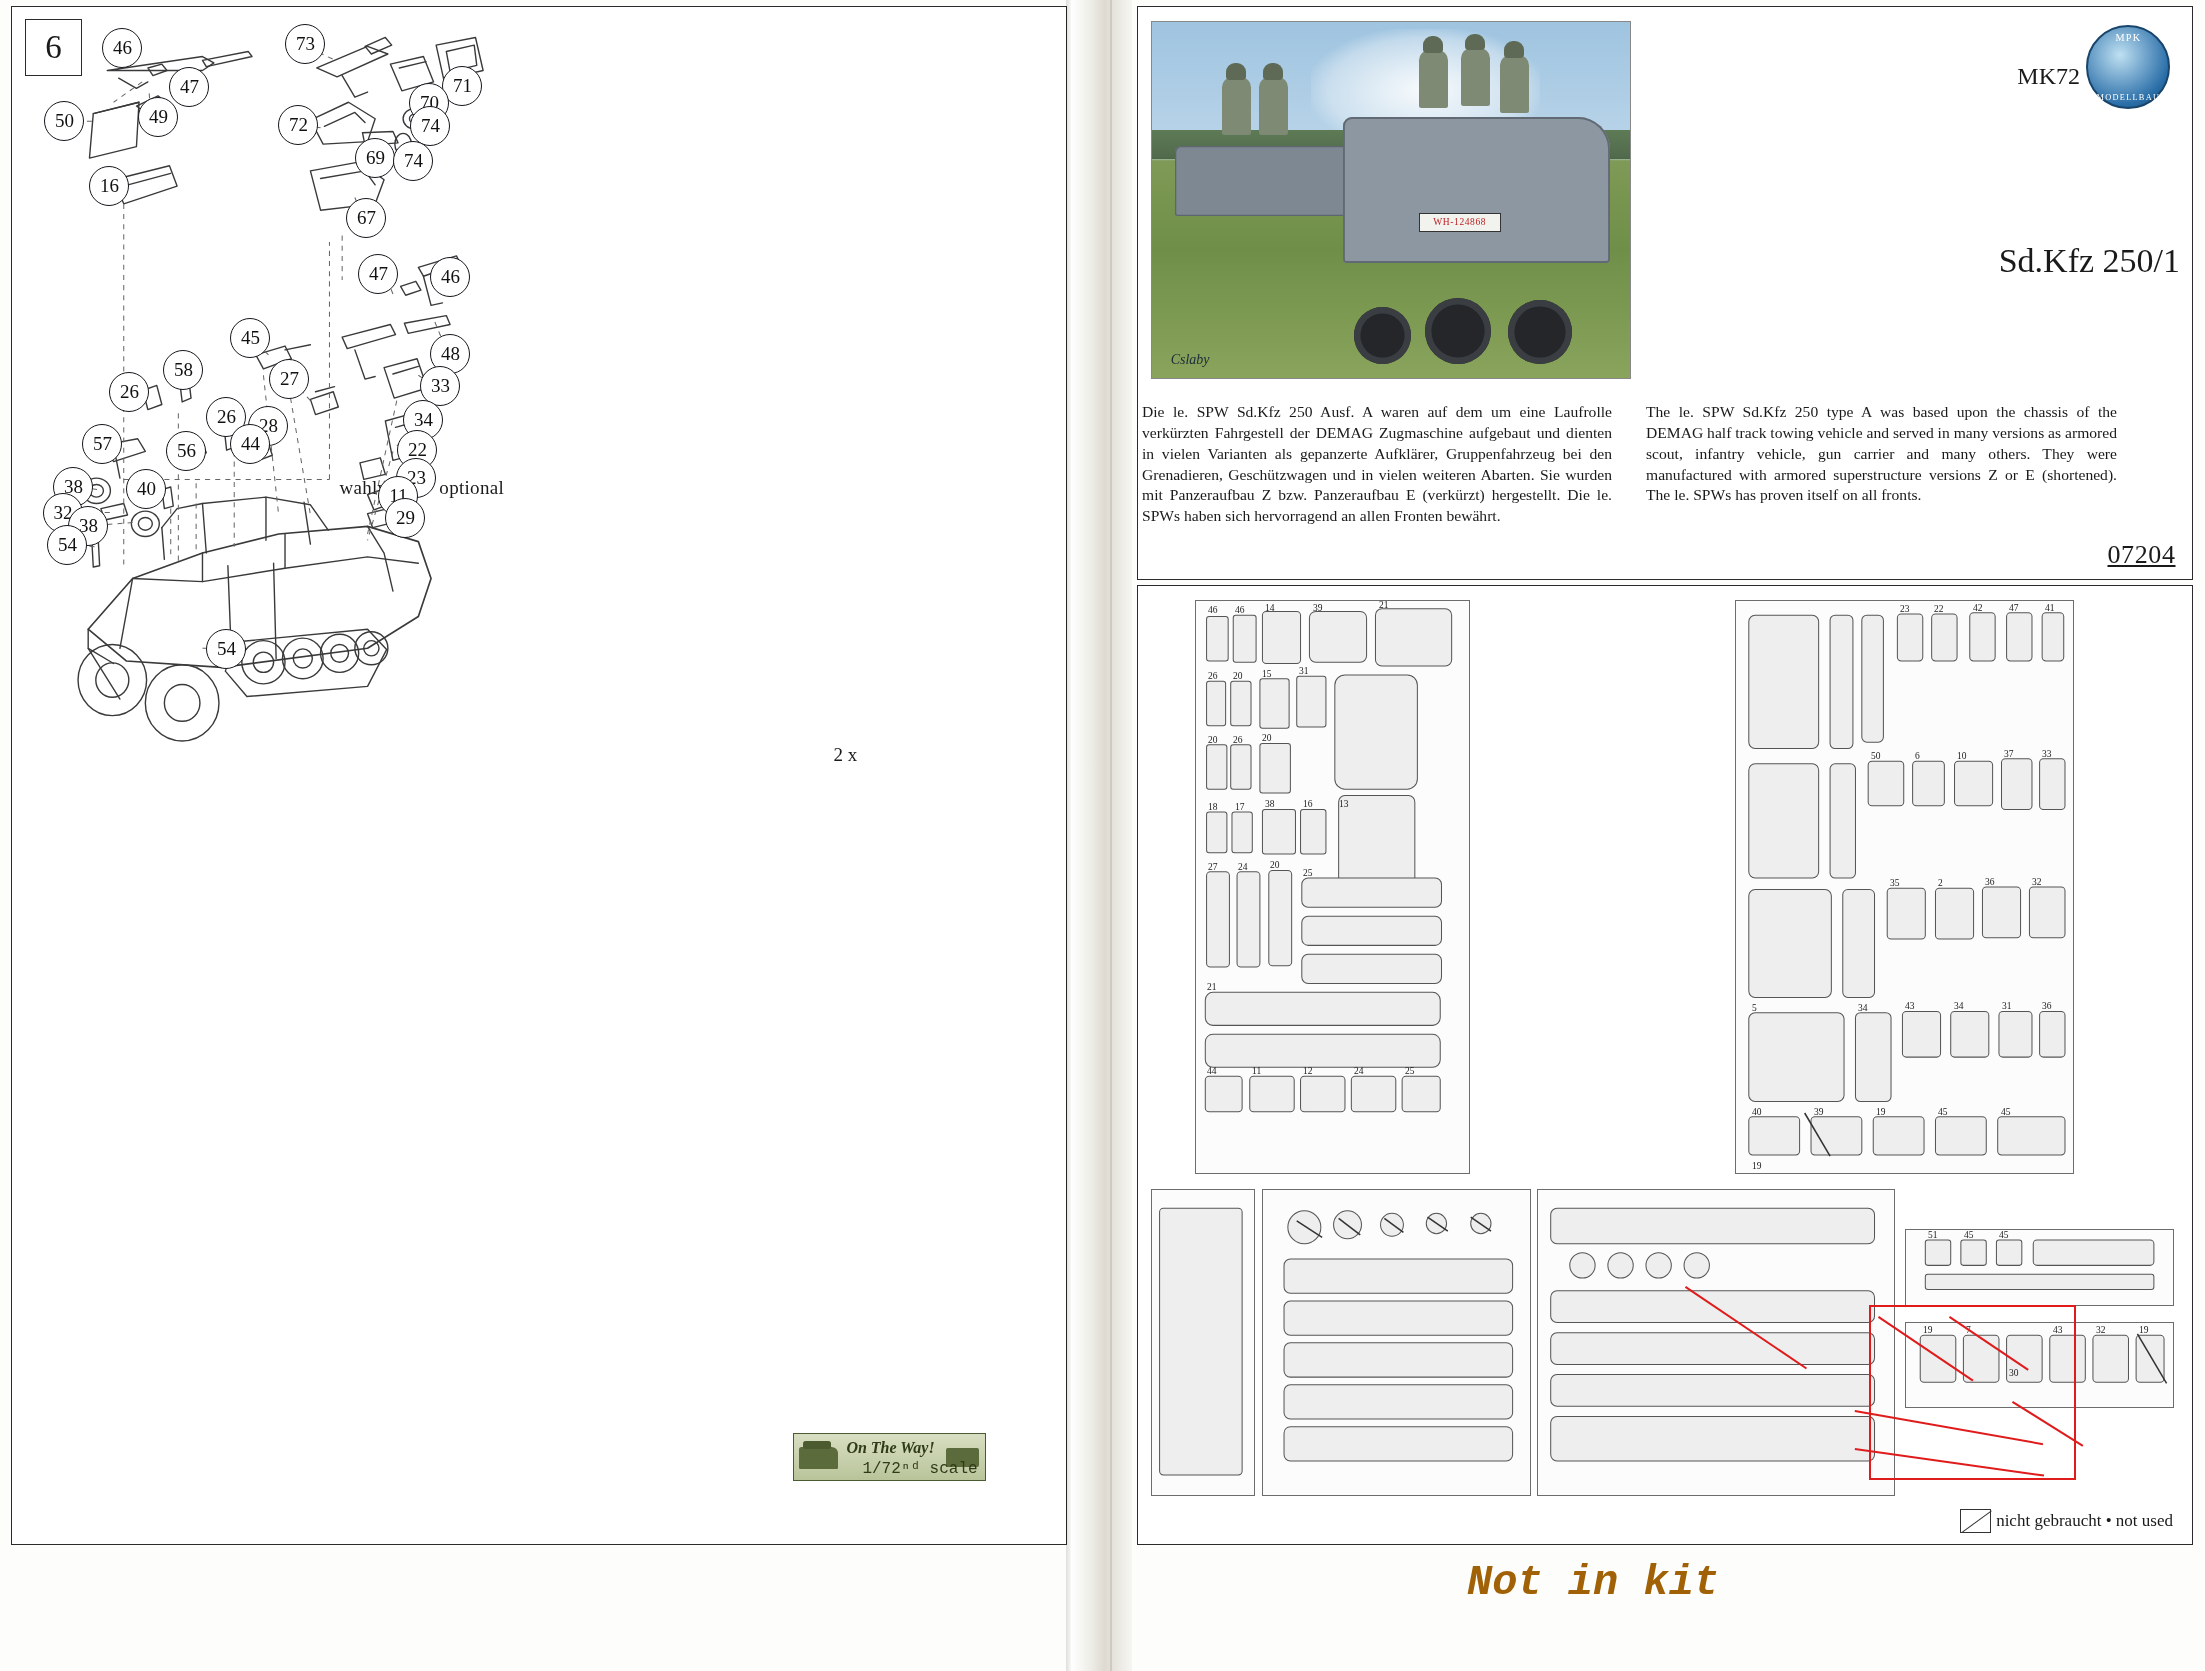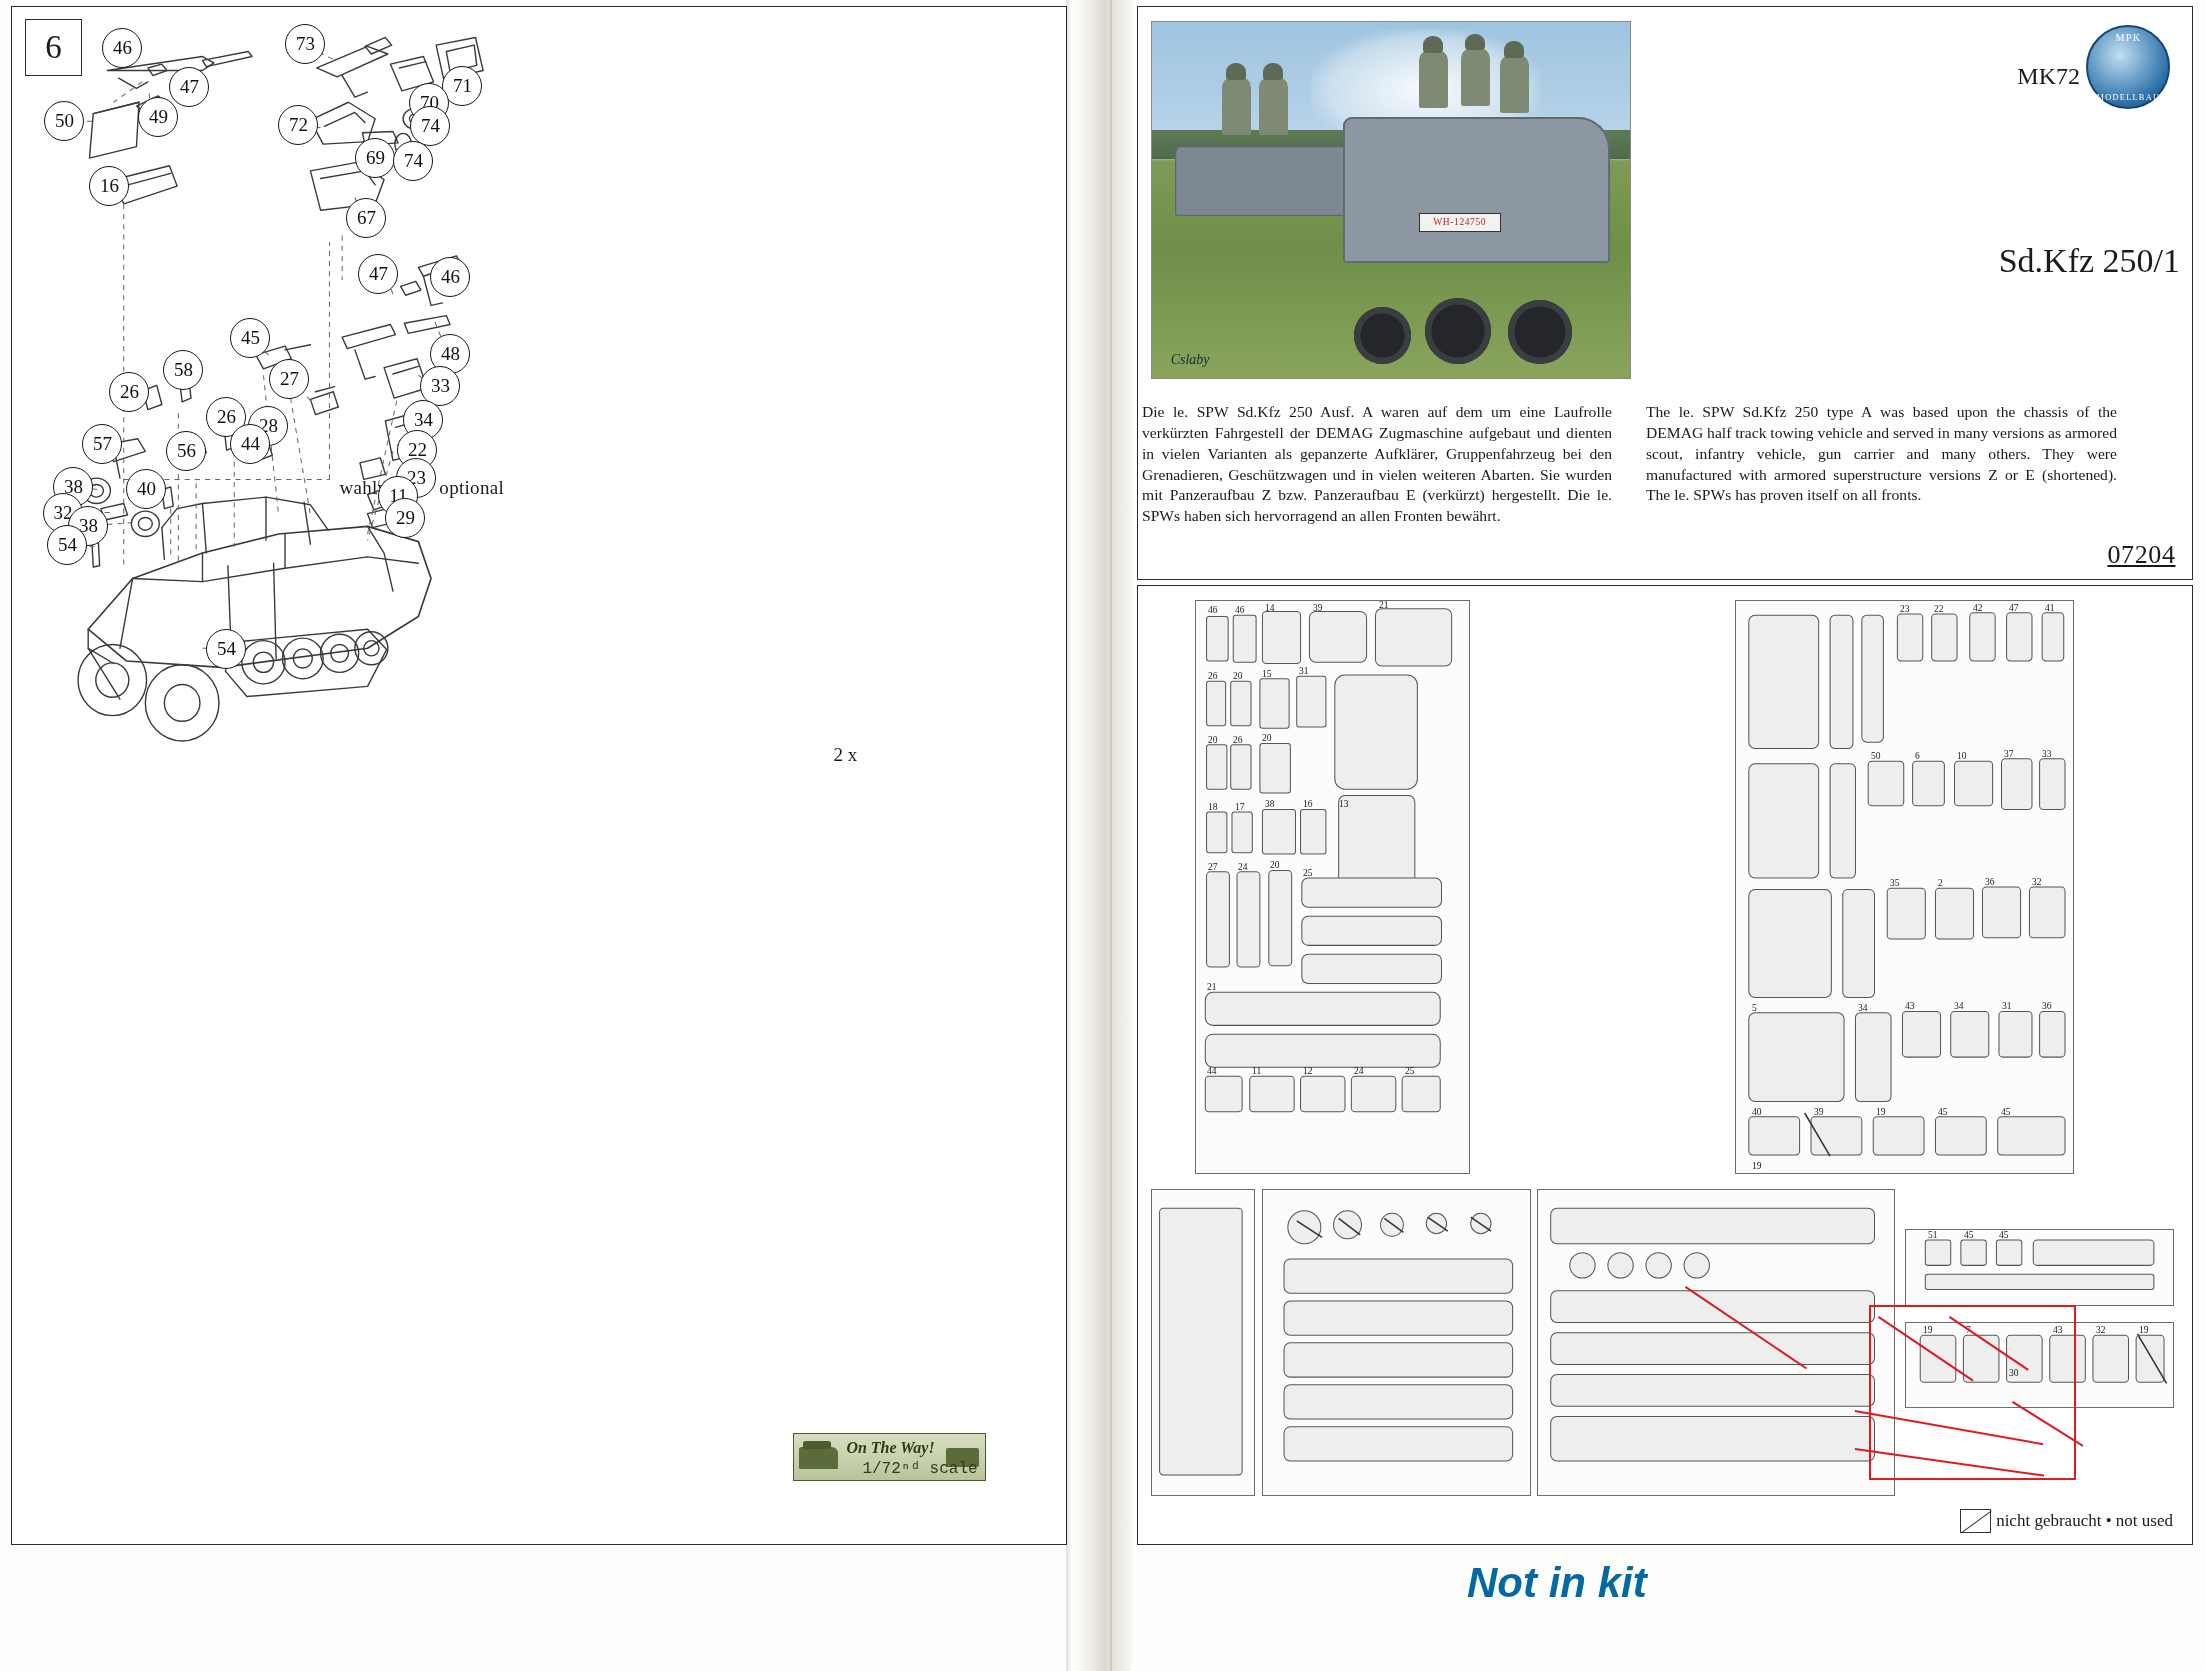--- a/index.html
+++ b/index.html
@@ -370,22 +370,22 @@
     border: 2.5px solid #e01b1b;
     z-index: 9;
   }
   .not-in-kit {
     position: absolute;
     left: 1467px;
     top: 1559px;
     font-size: 42px;
     font-style: italic;
     font-weight: bold;
-    color: #0369a1;
-    font-family: Liberation Sans, sans-serif;
+    color: #a16207;
+    font-family: Liberation Mono, monospace;
     z-index: 10;
   }
   .redline {
     position: absolute;
     height: 1.9px;
     background: #e01b1b;
     transform-origin: 0 0;
     z-index: 8;
   }
 
@@ -633,21 +633,21 @@
       <div class="boxart">
         <div class="sky-cloud"></div>
         <div class="treeline"></div>
         <div class="veh-back"></div>
         <div class="crew" style="left:70px"></div>
         <div class="crew" style="left:107px"></div>
         <div class="veh-front"></div>
         <div class="crew" style="left:267px;top:28px"></div>
         <div class="crew" style="left:309px;top:25.4px"></div>
         <div class="crew" style="left:348px;top:33px"></div>
-        <div class="plate">WH-124750</div>
+        <div class="plate">WH-124868</div>
         <div class="wheel" style="left:202px"></div>
         <div class="wheel" style="left:273px;width:66px;height:66px"></div>
         <div class="wheel" style="left:356px;width:64px;height:64px"></div>
         <div class="signature">Cslaby</div>
       </div>
 
       <div class="mpk-logo">
         <div class="ring-text-top">MPK</div>
         <div class="ring-text-bot">MODELLBAU</div>
       </div>

